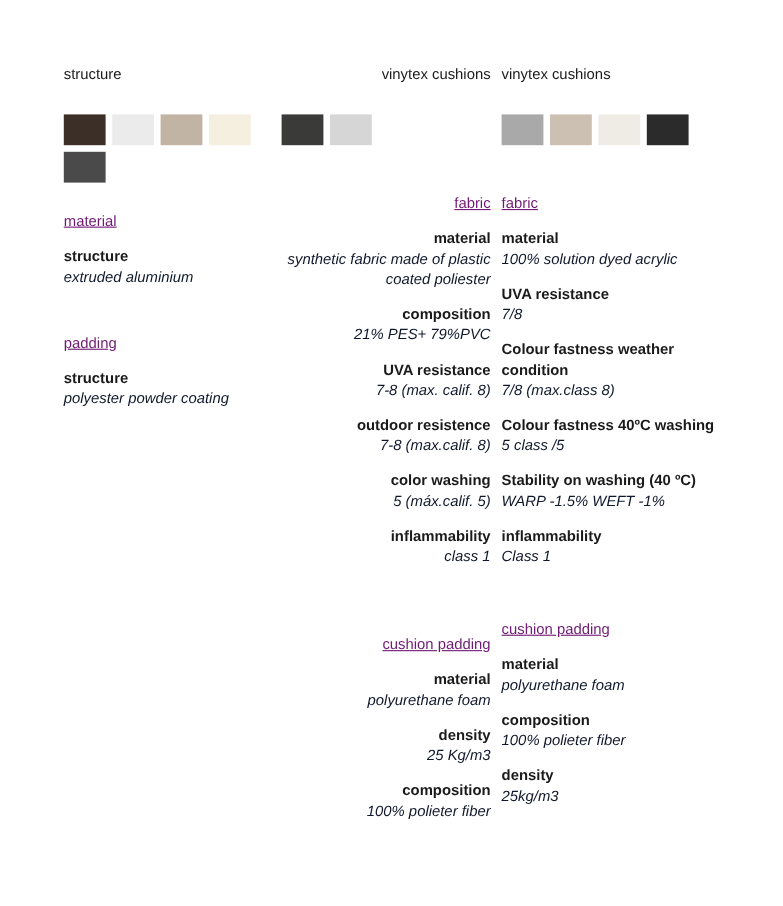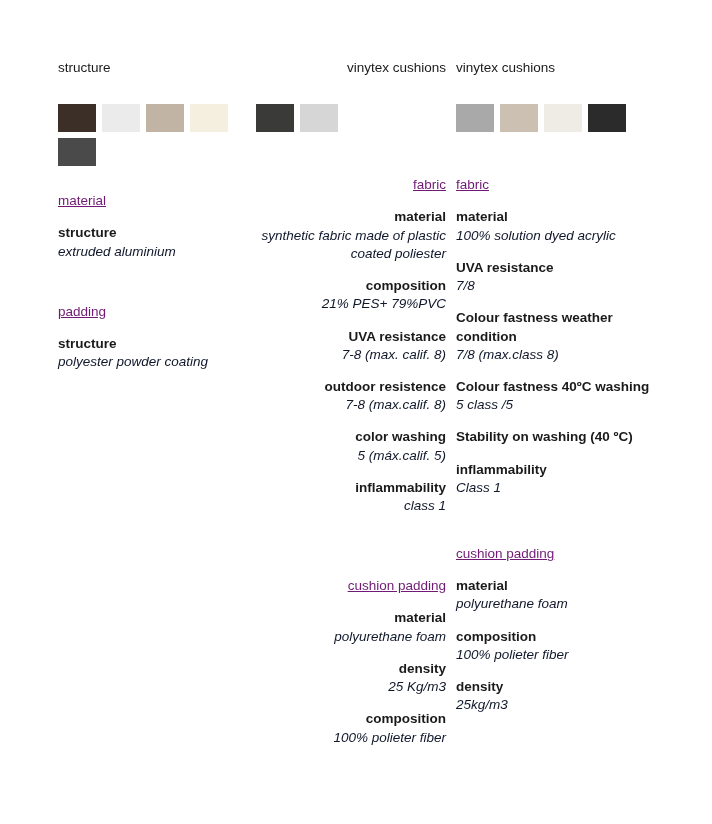--- a/index.html
+++ b/index.html
@@ -187,20 +187,21 @@
       <div class="prop">
         <div class="prop-label">Colour fastness weather condition</div>
         <div class="prop-value">7/8 (max.class 8)</div>
       </div>
       <div class="prop">
         <div class="prop-label">Colour fastness 40ºC washing</div>
         <div class="prop-value">5 class /5</div>
       </div>
       <div class="prop">
         <div class="prop-label">Stability on washing (40 ºC)</div>
+        <div class="prop-value">WARP -1.5% WEFT -1%</div>
       </div>
       <div class="prop">
         <div class="prop-label">inflammability</div>
         <div class="prop-value">Class 1</div>
       </div>
     </div>
 
     <div class="block" style="margin-top:48px">
       <div class="block-heading">cushion padding</div>
       <div class="prop">

